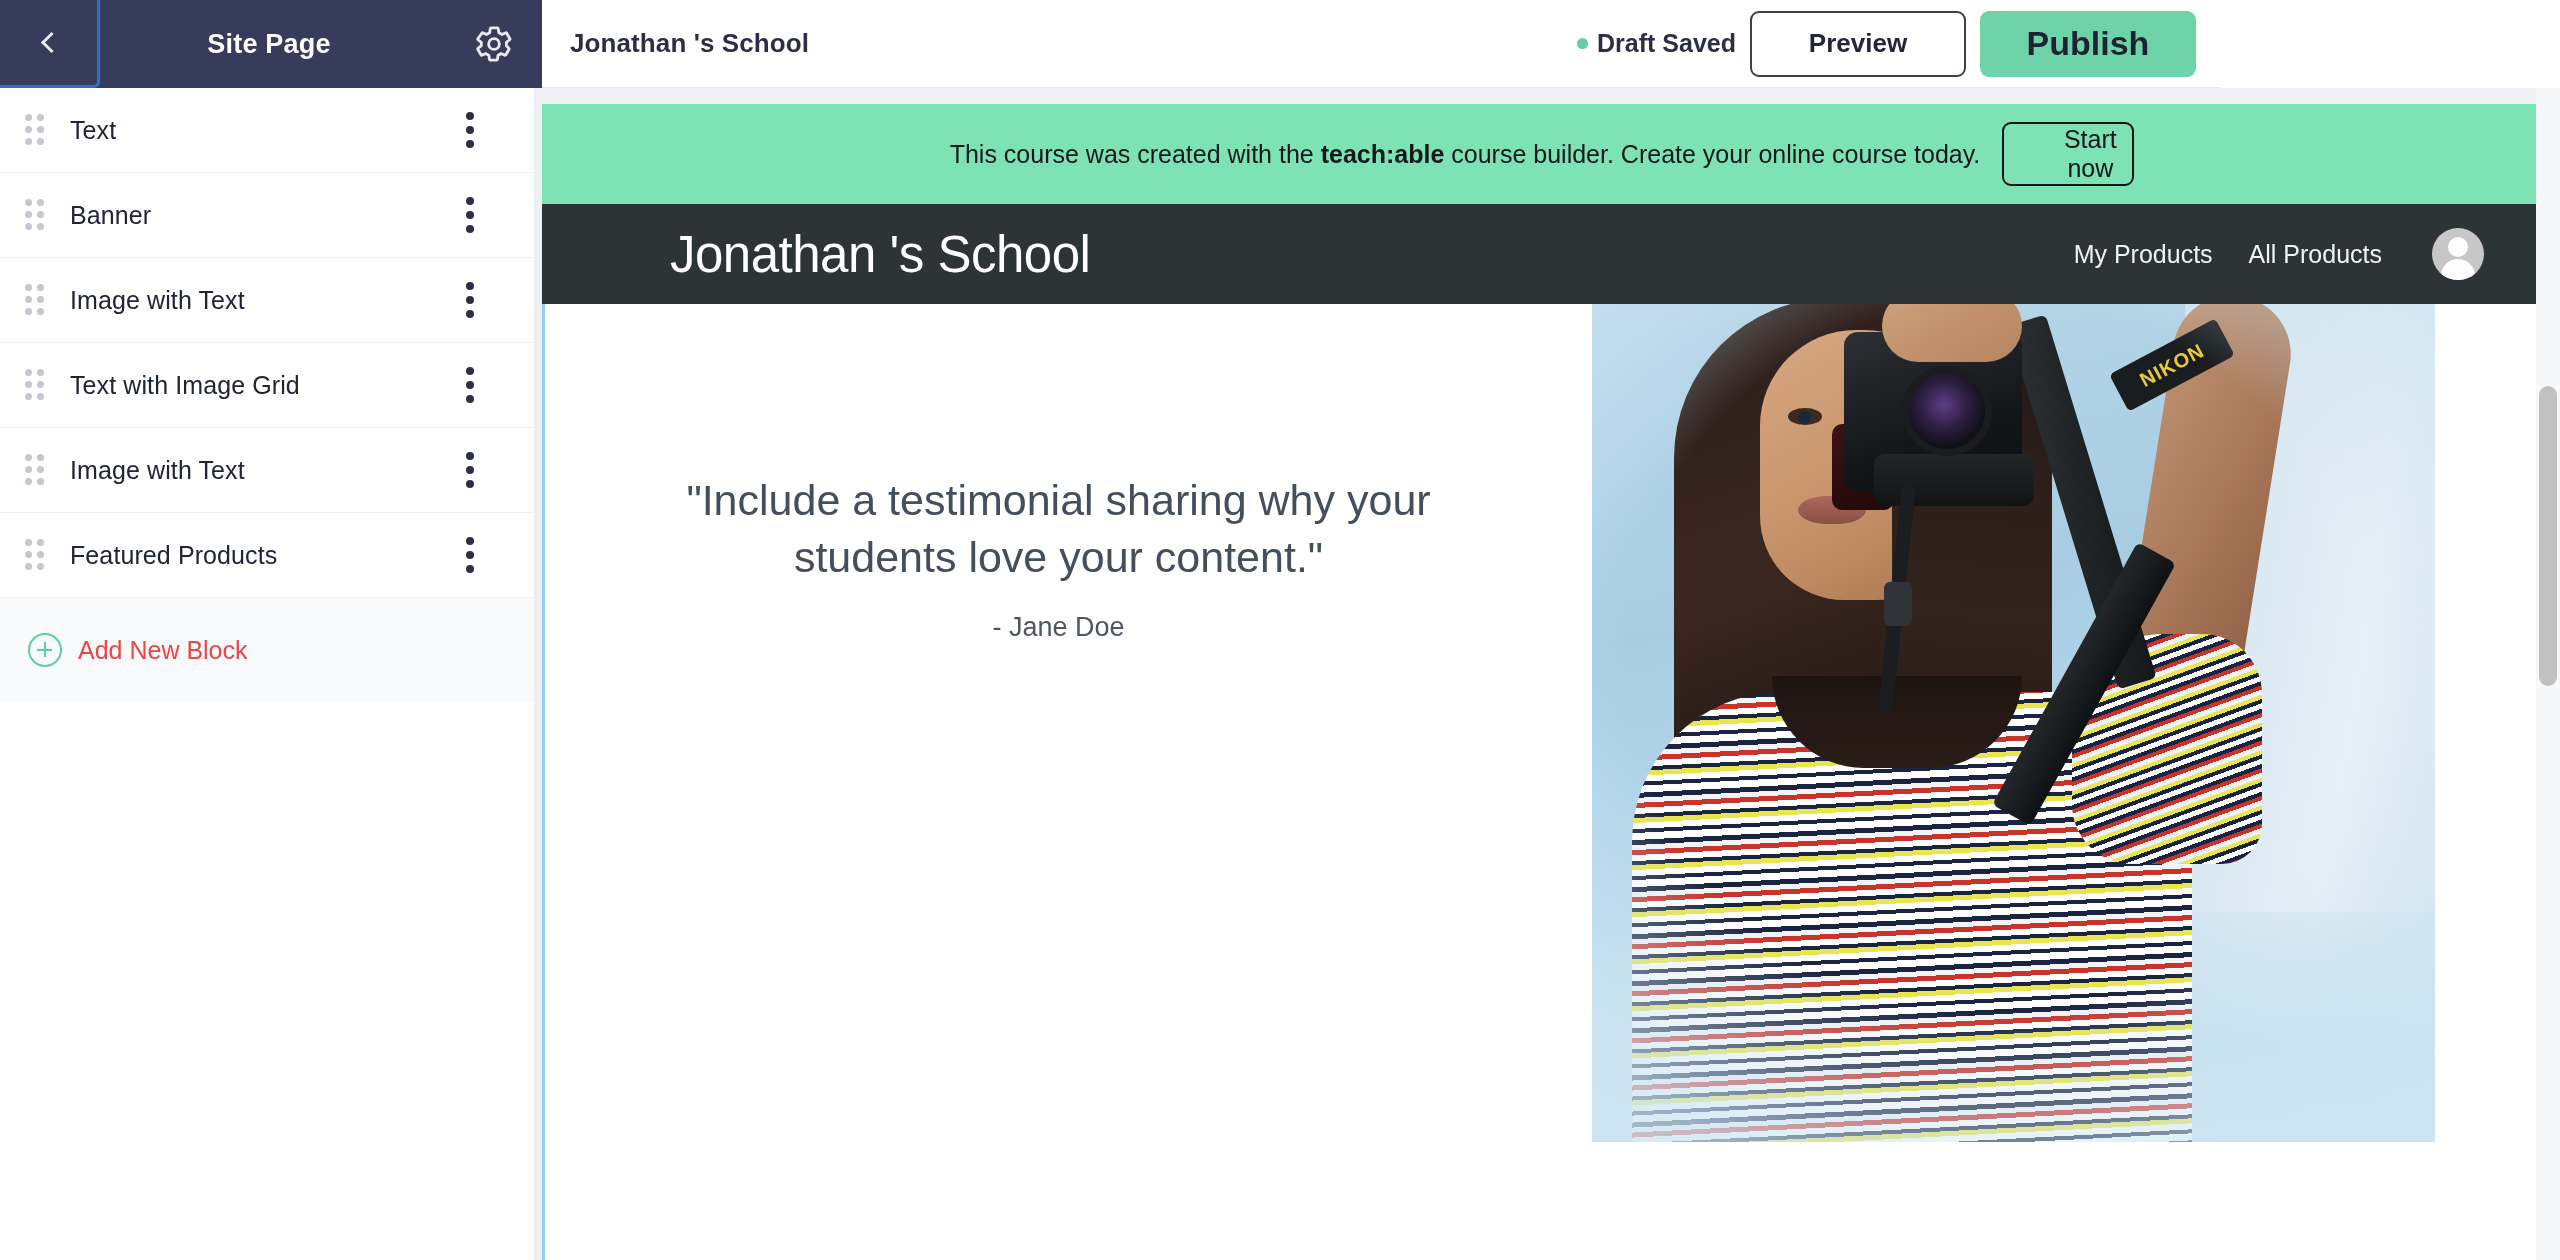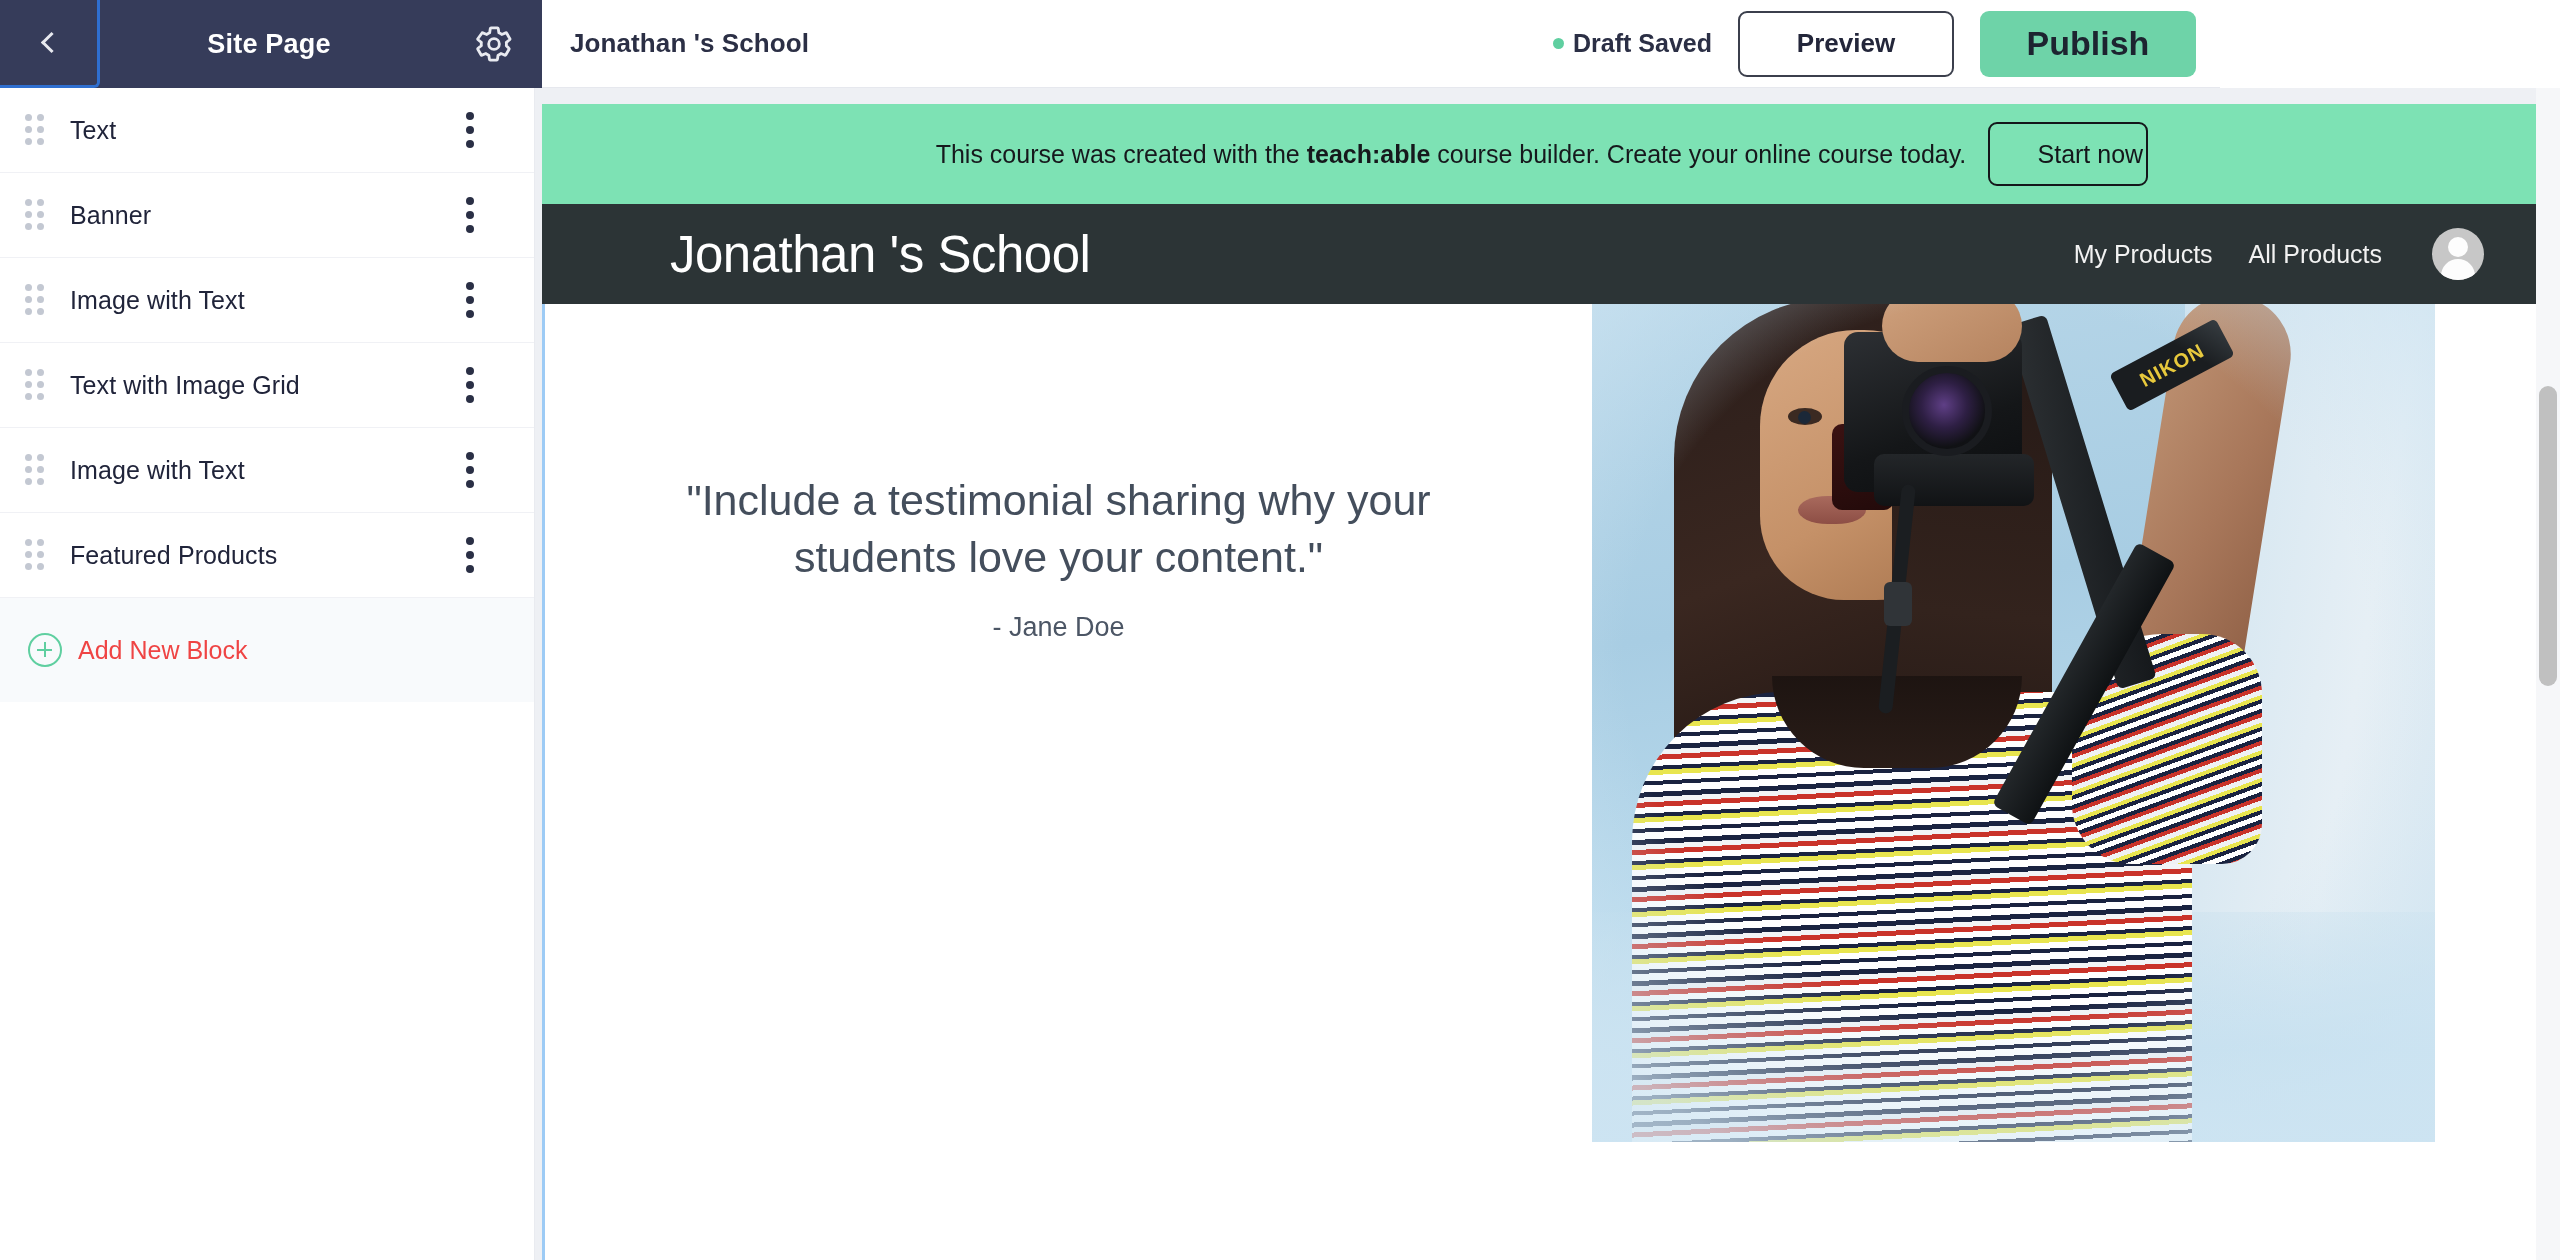--- a/index.html
+++ b/index.html
@@ -64,21 +64,21 @@
     padding-right: 24px;
     border-bottom: 1px solid #e6e8ee;
     background: #ffffff;
   }
   .school-title-top {
     font-size: 26px; font-weight: bold; color: #2b2f45;
     letter-spacing: .1px;
   }
   .right-actions {
     margin-left: auto;
-    display: flex; align-items: center; gap: 26px;
+    display: flex; align-items: center; gap: 14px;
   }
   .draft-saved {
     display: flex; align-items: center; gap: 9px;
     font-size: 25px; font-weight: bold; color: #2b2f45;
   }
   .dot-green {
     width: 11px; height: 11px; border-radius: 50%;
     background: #5fcfa0; display: block;
   }
   .btn-preview {
@@ -195,21 +195,21 @@
     background: #7de2b4;
     display: flex; align-items: center; justify-content: center;
     gap: 22px;
   }
   .teach-text {
     font-size: 25px; color: #16181c;
     font-family: "Liberation Sans", sans-serif;
   }
   .teach-brand { font-weight: bold; }
   .btn-start-now {
-    width: 160px; height: 64px;
+    width: 132px; height: 64px;
     border: 2px solid #14161a;
     border-radius: 9px;
     background: transparent;
     font-size: 25px; color: #14161a;
     font-family: "Liberation Sans", sans-serif;
     cursor: pointer;
     padding-left: 44px;
   }
 
   .site-nav {

